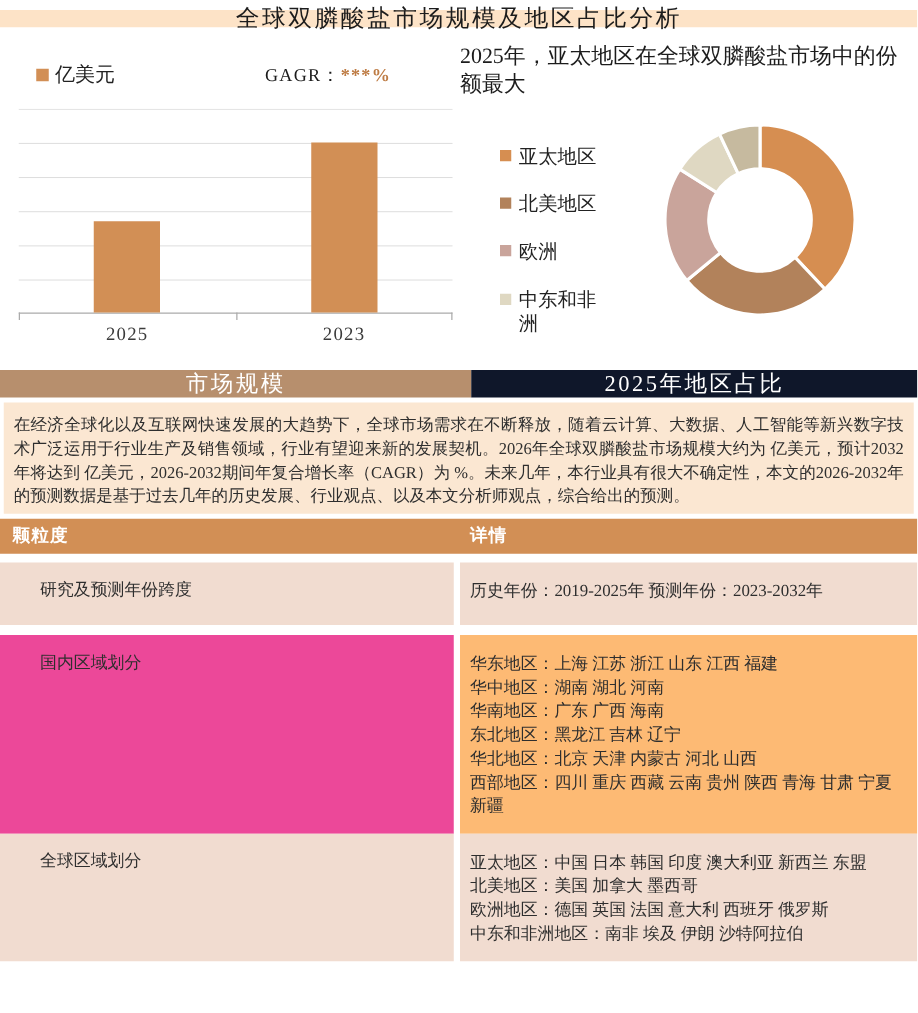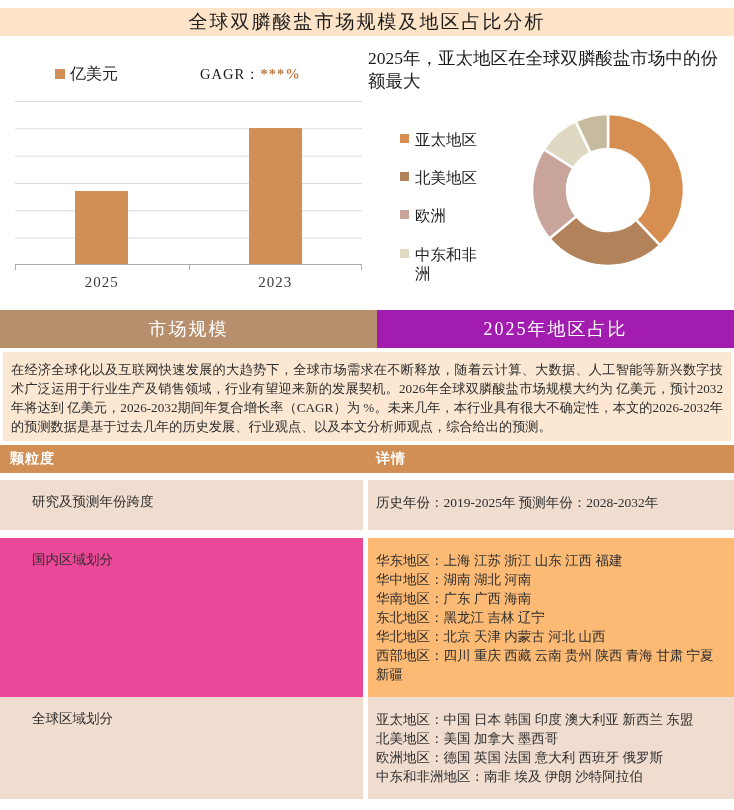--- a/index.html
+++ b/index.html
@@ -1,27 +1,27 @@
 <!DOCTYPE html>
 <html><head>
 <meta charset="utf-8">
 <style>
   * { box-sizing: border-box; margin: 0; padding: 0; }
   html,body { width: 734px; height: 810px; background: #fff; overflow: hidden;
     font-family: "Liberation Serif", "DejaVu Serif", serif; color: #333; }
   .page { width: 734px; height: 810px; overflow: hidden; background: #fff; }
 
   
-  .title-bar { margin-top: 8px; height: 28px; display: flex; align-items: center; justify-content: center; }
+  .title-bar { margin-top: 8px; height: 14px; display: flex; align-items: center; justify-content: center; }
   .title-bar h1 { font-size: 19px; font-weight: normal; letter-spacing: 2px; color: #1c1c1c; }
 
   
   .charts { display: flex; height: 272px; background: #fff; }
   .bar-chart { width: 367px; position: relative; }
-  .bar-legend-row { display: flex; align-items: center; margin: 28px 0 0 55px; height: 20px; }
+  .bar-legend-row { display: flex; align-items: center; margin: 28px 0 0 29px; height: 20px; gap: 38px; }
   .legend-item { display: flex; align-items: center; font-size: 16px; color: #222; }
   .legend-swatch { width: 10px; height: 10px; margin-right: 5px; display: inline-block; }
   .cagr { margin-left: 82px; font-size: 14.5px; color: #1b1b1b; letter-spacing: 1px; }
   .cagr .cagr-val { font-weight: bold; }
   .plot { position: relative; margin: 17px 5px 0 15px; width: 347px; height: 164px;
     background-image: linear-gradient(#DCDCDC 1px, transparent 1px);
     background-size: 100% 27.33px; border-bottom: 1px solid #ABABAB; }
   .bars { display: flex; width: 100%; height: 100%; }
   .bar-col { width: 50%; height: 100%; display: flex; align-items: flex-end; justify-content: center; }
   .bar { width: 53px; }
@@ -33,21 +33,21 @@
   .donut-chart { width: 367px; }
   .donut-heading { margin: 11px 4px 0 1px; font-size: 17.5px; line-height: 1.33; color: #1c1c1c; }
   .donut-row { display: flex; margin-top: 6px; }
   .donut-legend { list-style: none; margin-left: 33px; padding-top: 30px; width: 92px; }
   .donut-legend li { display: flex; align-items: flex-start; font-size: 15.5px; line-height: 1.25;
     color: #222; margin-bottom: 19px; }
   .d-swatch { width: 9px; height: 9px; flex: 0 0 9px; margin: 4px 6px 0 0; display: inline-block; }
   #donut-svg { margin: 6px 0 0 32px; }
 
   
-  .tabs { display: flex; height: 38px; margin-top: 2px; }
+  .tabs { display: flex; height: 22px; margin-top: 2px; }
   .tab { display: flex; align-items: center; justify-content: center; color: #fff;
     font-size: 18px; letter-spacing: 2px; cursor: pointer; }
   .tab-left { width: 377px; }
   .tab-right { flex: 1; }
 
   
   .summary { margin: 4px 3px 0 3px; padding: 8px 8px 5px 8px; }
   .para { font-size: 13.2px; line-height: 19px; text-align: justify; color: #2e2e2e; }
   .granularity-title { margin-top: 3px; text-align: center; font-size: 15px; font-weight: bold;
     color: #111; letter-spacing: 1px; }
@@ -134,35 +134,35 @@
             <path d="M19.831077661846862,43.27716358159625 A76,76 0 0 1 51.64077384105451,15.2331440125825 L66.54304904583203,46.902090848893195 A41,41 0 0 0 49.38255505441739,62.031101405861136 Z" fill="#DFD8C2" stroke="#fff" stroke-width="2.5" stroke-linejoin="round"></path>
             <path d="M51.64077384105451,15.2331440125825 A76,76 0 0 1 84.00000000000004,8 L84.00000000000003,43 A41,41 0 0 0 66.54304904583203,46.902090848893195 Z" fill="#C6BA9F" stroke="#fff" stroke-width="2.5" stroke-linejoin="round"></path>
           </svg>
       </div>
     </div>
 
   </section>
 
   <nav class="tabs">
     <div class="tab tab-left" style="background: rgb(183, 143, 109);">市场规模</div>
-    <div class="tab tab-right" style="background: #a21caf;">2025年地区占比</div>
+    <div class="tab tab-right" style="background: #0f172a;">2025年地区占比</div>
   </nav>
 
   <section class="summary" id="summary" style="background: rgb(251, 231, 210);">
     <p class="para">在经济全球化以及互联网快速发展的大趋势下，全球市场需求在不断释放，随着云计算、大数据、人工智能等新兴数字技术广泛运用于行业生产及销售领域，行业有望迎来新的发展契机。2026年全球双膦酸盐市场规模大约为 亿美元，预计2032年将达到 亿美元，2026-2032期间年复合增长率（CAGR）为 %。未来几年，本行业具有很大不确定性，本文的2026-2032年的预测数据是基于过去几年的历史发展、行业观点、以及本文分析师观点，综合给出的预测。</p>
   </section>
 
   <section class="gtable">
     <div class="t-row t-header" id="t-header" style="background: rgb(210, 143, 85);">
       <div class="t-cell-l">颗粒度</div>
       <div class="t-cell-r">详情</div>
     </div>
     <div class="t-row r1 row-dark">
       <div class="t-cell-l cell-label" style="background: rgb(241, 220, 208);">研究及预测年份跨度</div>
-      <div class="t-cell-r cell-detail" style="background: rgb(241, 220, 208);">历史年份：2019-2025年  预测年份：2028-2032年</div>
+      <div class="t-cell-r cell-detail" style="background: rgb(241, 220, 208);">历史年份：2019-2025年  预测年份：2023-2032年</div>
     </div>
     <div class="t-row r2 row-light">
       <div class="t-cell-l cell-label" style="background: #ec4899;">国内区域划分</div>
       <div class="t-cell-r cell-detail" style="background: #fdba74;">华东地区：上海  江苏  浙江  山东  江西  福建
 华中地区：湖南  湖北  河南
 华南地区：广东  广西  海南
 东北地区：黑龙江  吉林  辽宁
 华北地区：北京  天津  内蒙古  河北  山西
 西部地区：四川  重庆  西藏  云南  贵州  陕西  青海  甘肃  宁夏  新疆</div>
     </div>

